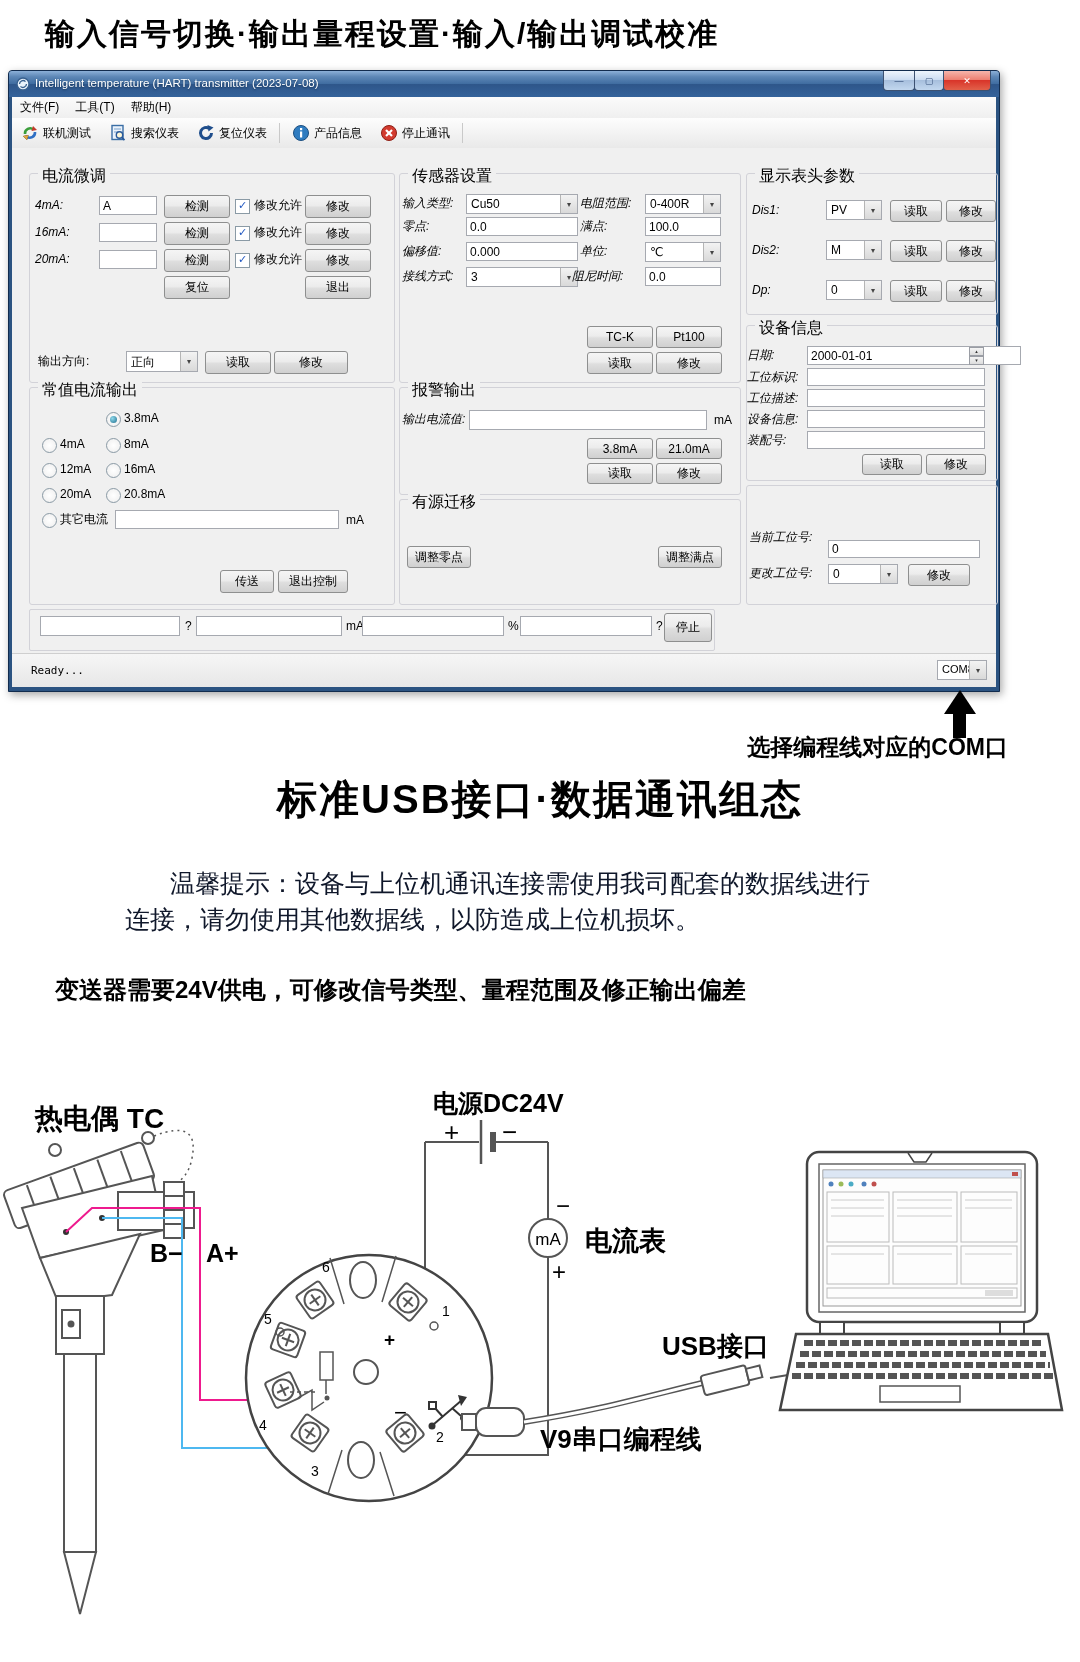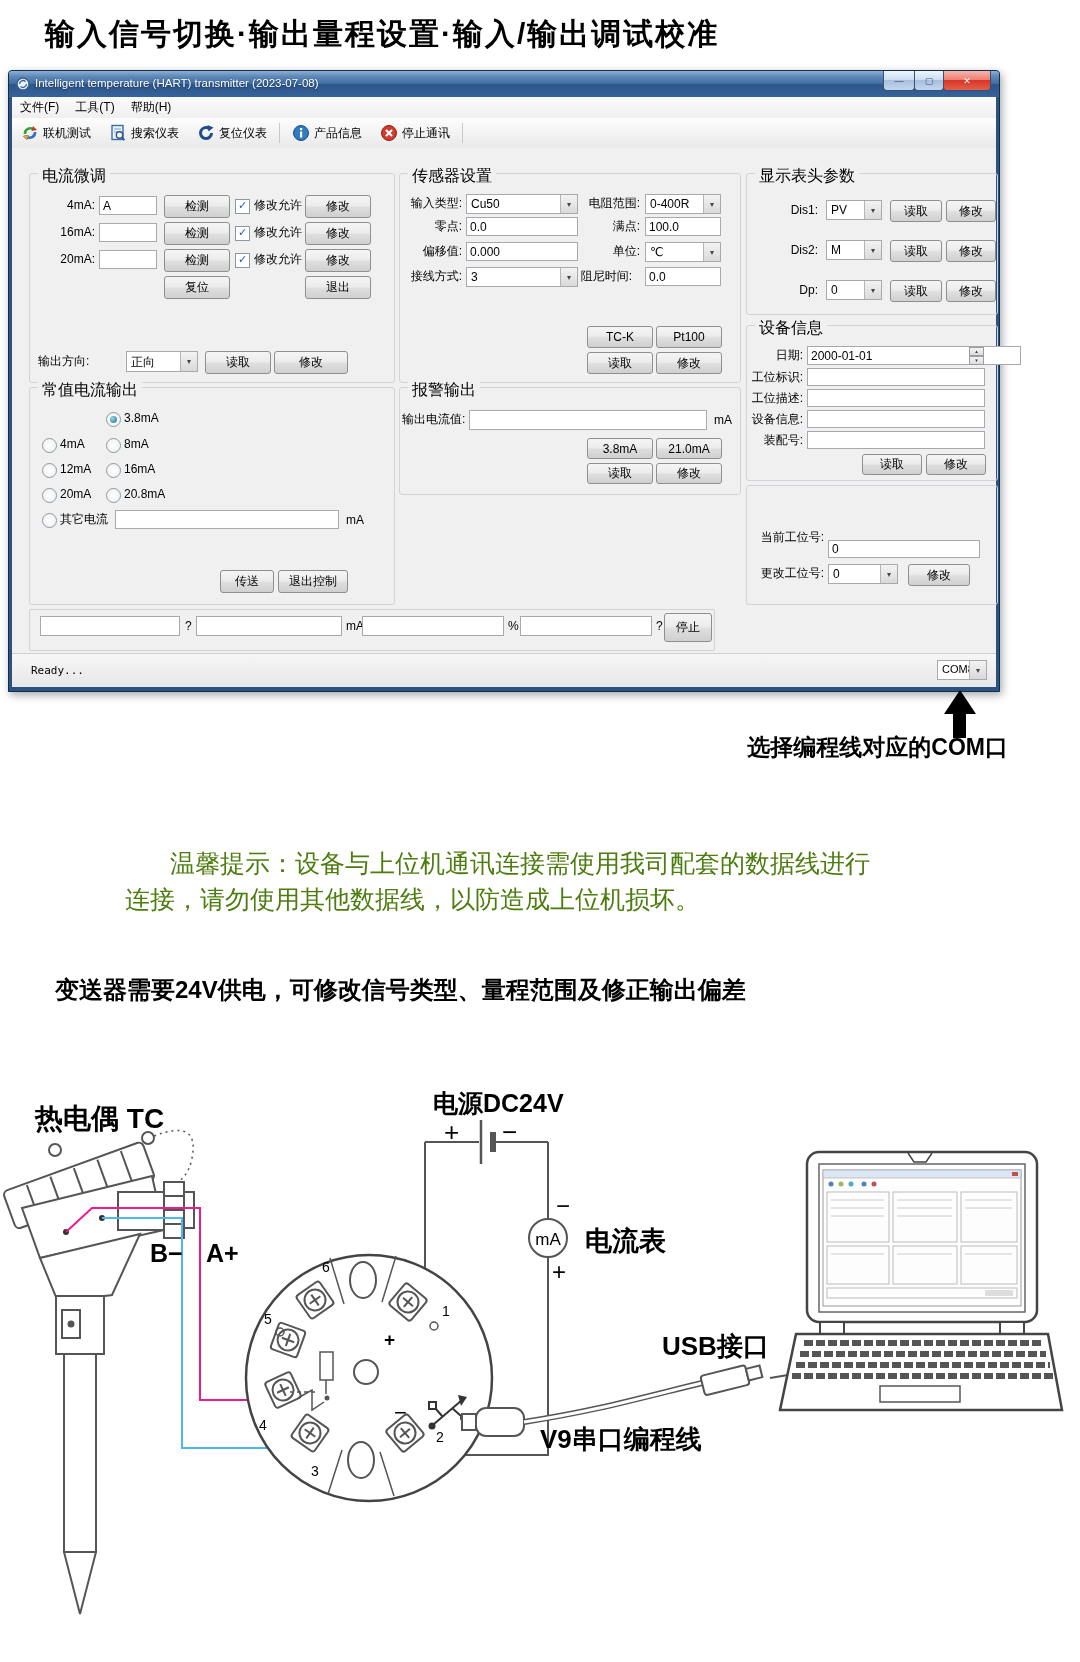--- a/index.html
+++ b/index.html
@@ -1,20 +1,20 @@
 <!DOCTYPE html>
 <html><head>
 <meta charset="utf-8">
 <style>
   html,body{margin:0;padding:0;background:#fff;}
   #page{position:relative;width:1080px;height:1662px;background:#fff;overflow:hidden;
         font-family:"Liberation Sans","DejaVu Sans",sans-serif;color:#000;}
   .abs{position:absolute;}
   .lbl{position:absolute;font-size:12px;line-height:15px;white-space:nowrap;color:#000;}
-  .lblr{text-align:right;}
+  .lblr{text-align:left;font-style:italic;}
   .btn{position:absolute;display:flex;align-items:center;justify-content:center;
        font-size:12px;color:#000;border:1px solid #8e8f8f;border-radius:3px;cursor:default;
        background:linear-gradient(#f5f5f5,#ececec 45%,#dedede 55%,#d0d0d0);}
   .tin{position:absolute;border:1px solid #a6a9b0;background:#fff;font-size:12px;
        padding:0 3px;box-sizing:border-box;font-family:inherit;outline:none;}
   .dd{position:absolute;border:1px solid #a6a9b0;background:#fff;display:flex;box-sizing:border-box;}
   .ddv{flex:1;font-size:12px;padding:2px 0 0 4px;overflow:hidden;white-space:nowrap;}
   .dda{width:16px;background:linear-gradient(#f3f3f3,#d9d9d9);border-left:1px solid #b5b5b5;
        color:#444;font-size:8px;display:flex;align-items:center;justify-content:center;}
   .gb{position:absolute;border:1px solid #d2d2d8;border-radius:3px;}
@@ -43,21 +43,21 @@
         display:flex;align-items:center;}
   .titem{display:flex;align-items:center;gap:4px;font-size:12px;padding:0 9px;height:24px;}
   .tsep{width:1px;height:20px;background:#c9c9c9;margin:0 3px;}
   #client{position:absolute;left:3px;top:77px;width:984px;height:505px;background:#f0f0f0;}
   #statusbar{position:absolute;left:3px;top:582px;width:984px;height:33px;
         background:linear-gradient(#f6f6f6,#e7e7e7);border-top:1px solid #cfcfcf;}
   .spin{position:absolute;width:15px;height:17px;display:flex;flex-direction:column;}
   .sarr{flex:1;border:1px solid #9a9da4;background:linear-gradient(#f4f4f4,#dcdcdc);
         font-size:5px;line-height:7px;text-align:center;color:#333;}
   .hd{position:absolute;font-weight:bold;white-space:nowrap;}
-  .red{color:#4d7c0f;}
+  .red{color:#0f172a;margin-top:20px;}
   .arrowhead{position:absolute;width:0;height:0;border-left:16px solid transparent;
         border-right:16px solid transparent;border-bottom:24px solid #000;}
   .arrowstem{position:absolute;width:13px;height:26px;background:#000;}
   svg text{font-family:"Liberation Sans","DejaVu Sans",sans-serif;}
 </style>
 </head>
 <body>
 
 <div id="page">
 
@@ -298,20 +298,25 @@
       <span class="gbt">报警输出</span>
       <span class="lbl lblr" style="left:2px;top:24px;width:62px;">输出电流值:</span>
       <input class="tin" style="left: 69px; top: 22px; width: 238px; height: 20px;">
       <span class="lbl" style="left:314px;top:25px;">mA</span>
       <span class="btn" style="left:187px;top:50px;width:64px;height:19px;">3.8mA</span>
       <span class="btn" style="left:256px;top:50px;width:64px;height:19px;">21.0mA</span>
       <span class="btn" style="left:187px;top:75px;width:64px;height:19px;">读取</span>
       <span class="btn" style="left:256px;top:75px;width:64px;height:19px;">修改</span>
     </div>
 
+    <div class="gb" style="left:390px;top:428px;width:340px;height:104px;">
+      <span class="gbt">有源迁移</span>
+      <span class="btn" style="left:7px;top:46px;width:62px;height:20px;">调整零点</span>
+      <span class="btn" style="left:258px;top:46px;width:62px;height:20px;">调整满点</span>
+    </div>
 
     <div class="gb" style="left:737px;top:414px;width:250px;height:118px;">
       <span class="lbl lblr" style="left:2px;top:44px;width:75px;">当前工位号:</span>
       <input class="tin" style="left: 81px; top: 54px; width: 152px; height: 18px;" value="0">
       <span class="lbl lblr" style="left:2px;top:80px;width:75px;">更改工位号:</span>
       <span class="dd" style="left:81px;top:78px;width:70px;height:20px;">
         <span class="ddv">0</span>
         <span class="dda">▾</span>
       </span>
       <span class="btn" style="left:161px;top:78px;width:60px;height:20px;">修改</span>
@@ -335,20 +340,21 @@
         <span class="ddv" style="font-size:11px;">COM8</span>
         <span class="dda">▾</span>
       </span>
     </div>
   </div>
 
   <span class="arrowhead" style="left:944px;top:690px;"></span>
   <span class="arrowstem" style="left:953px;top:712px;"></span>
   <div class="hd" style="left:600px;top:732px;width:408px;font-size:23px;text-align:right;">选择编程线对应的COM口</div>
 
+  <div class="hd" style="left:0;top:772px;width:1080px;font-size:40px;text-align:center;letter-spacing:2px;">标准USB接口·数据通讯组态</div>
   <div class="abs red" style="left:170px;top:847px;font-size:25px;white-space:nowrap;">温馨提示：设备与上位机通讯连接需使用我司配套的数据线进行</div>
   <div class="abs red" style="left:125px;top:883px;font-size:25px;white-space:nowrap;">连接，请勿使用其他数据线，以防造成上位机损坏。</div>
   <div class="hd" style="left:55px;top:974px;font-size:24px;text-align:center;">变送器需要24V供电，可修改信号类型、量程范围及修正输出偏差</div>
 
   <svg class="abs" style="left:0;top:1020px;" width="1080" height="642" viewBox="0 1020 1080 642">
 
     <g fill="#fff" stroke="#555" stroke-width="2">
       <g transform="rotate(-20 80 1185)">
         <rect x="5" y="1165" width="148" height="40" rx="5"></rect>
         <line x1="30" y1="1167" x2="30" y2="1203"></line>

